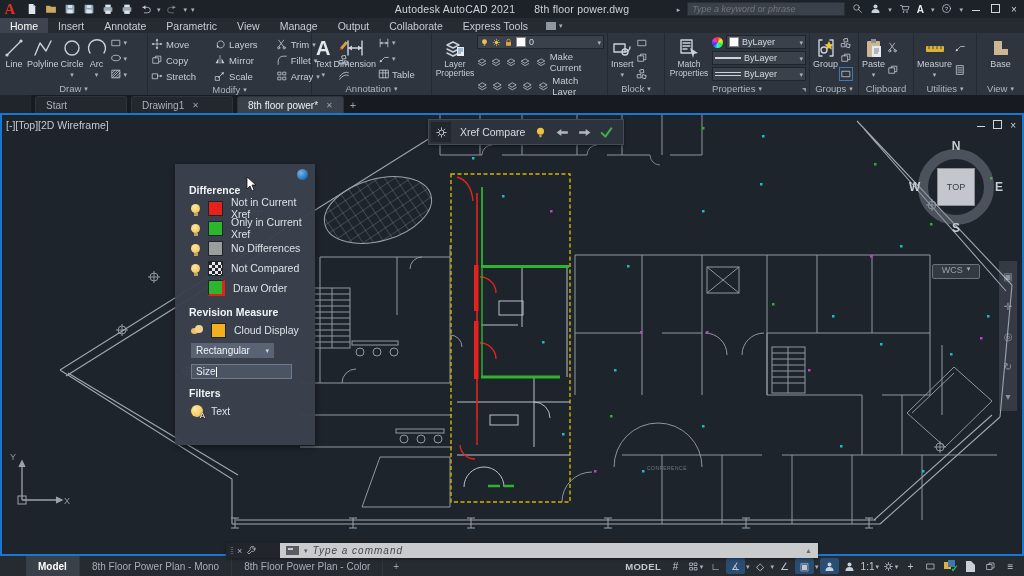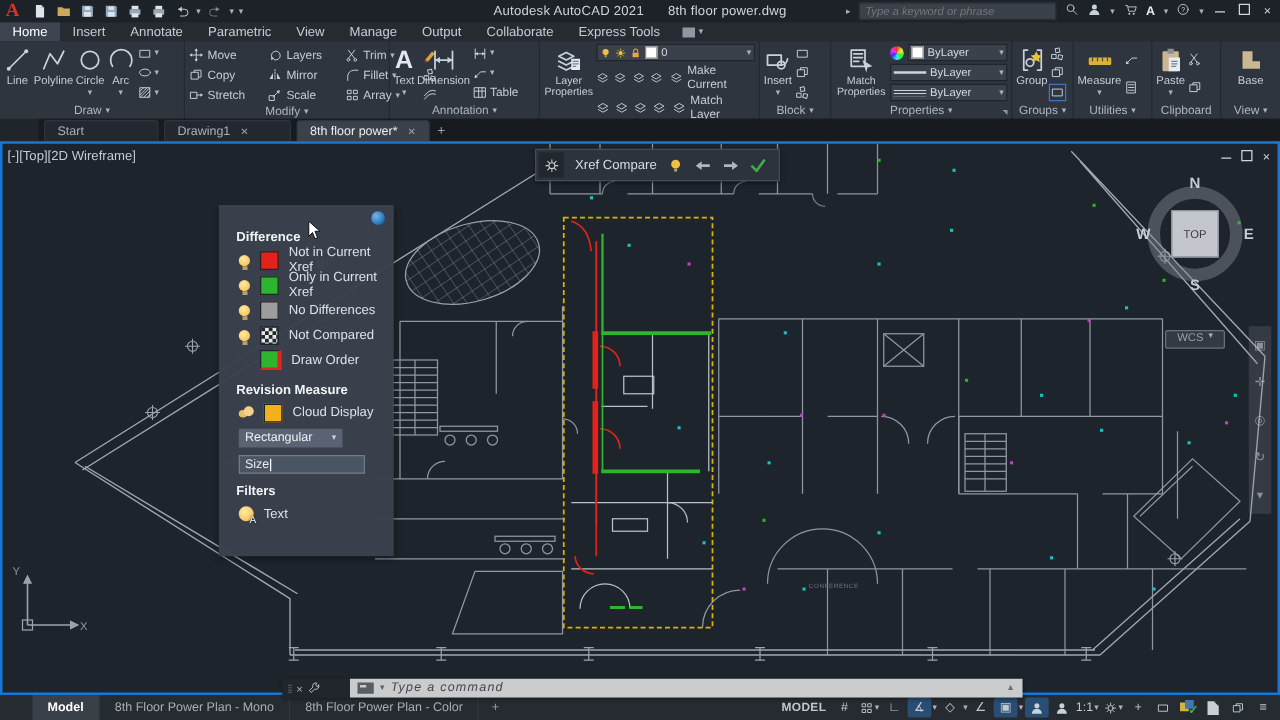--- a/index.html
+++ b/index.html
@@ -818,20 +818,43 @@
               <use href="#s-rect"></use>
             </svg>
         </div>
       </div>
       <div class="plabel">
           <span>Groups</span>
           <span class="caret">▾</span>
         </div>
     </div>
 
+    <div class="panel" style="width:55px">
+      <div class="pbody">
+        <div class="bigbtn">
+          <svg>
+              <use href="#s-paste"></use>
+            </svg>
+            <span>Paste</span>
+            <span class="caret">▾</span>
+        </div>
+        <div class="smcol">
+          <svg class="mi">
+              <use href="#s-trim"></use>
+            </svg>
+          <svg class="mi">
+              <use href="#s-copy"></use>
+            </svg>
+        </div>
+      </div>
+      <div class="plabel">
+          <span>Clipboard</span>
+        </div>
+    </div>
+
     <div class="panel" style="width:63px">
       <div class="pbody">
         <div class="bigbtn">
           <svg>
               <use href="#s-measure"></use>
             </svg>
             <span>Measure</span>
             <span class="caret">▾</span>
         </div>
         <div class="smcol">
@@ -839,43 +862,20 @@
               <use href="#s-leader"></use>
             </svg>
           <svg class="mi">
               <use href="#s-calc"></use>
             </svg>
         </div>
       </div>
       <div class="plabel">
           <span>Utilities</span>
           <span class="caret">▾</span>
-        </div>
-    </div>
-
-    <div class="panel" style="width:55px">
-      <div class="pbody">
-        <div class="bigbtn">
-          <svg>
-              <use href="#s-paste"></use>
-            </svg>
-            <span>Paste</span>
-            <span class="caret">▾</span>
-        </div>
-        <div class="smcol">
-          <svg class="mi">
-              <use href="#s-trim"></use>
-            </svg>
-          <svg class="mi">
-              <use href="#s-copy"></use>
-            </svg>
-        </div>
-      </div>
-      <div class="plabel">
-          <span>Clipboard</span>
         </div>
     </div>
 
     <div class="panel" style="flex:1;border-right:none">
       <div class="pbody" style="justify-content:center">
         <div class="bigbtn">
           <svg>
               <use href="#s-base"></use>
             </svg>
             <span>Base</span>

